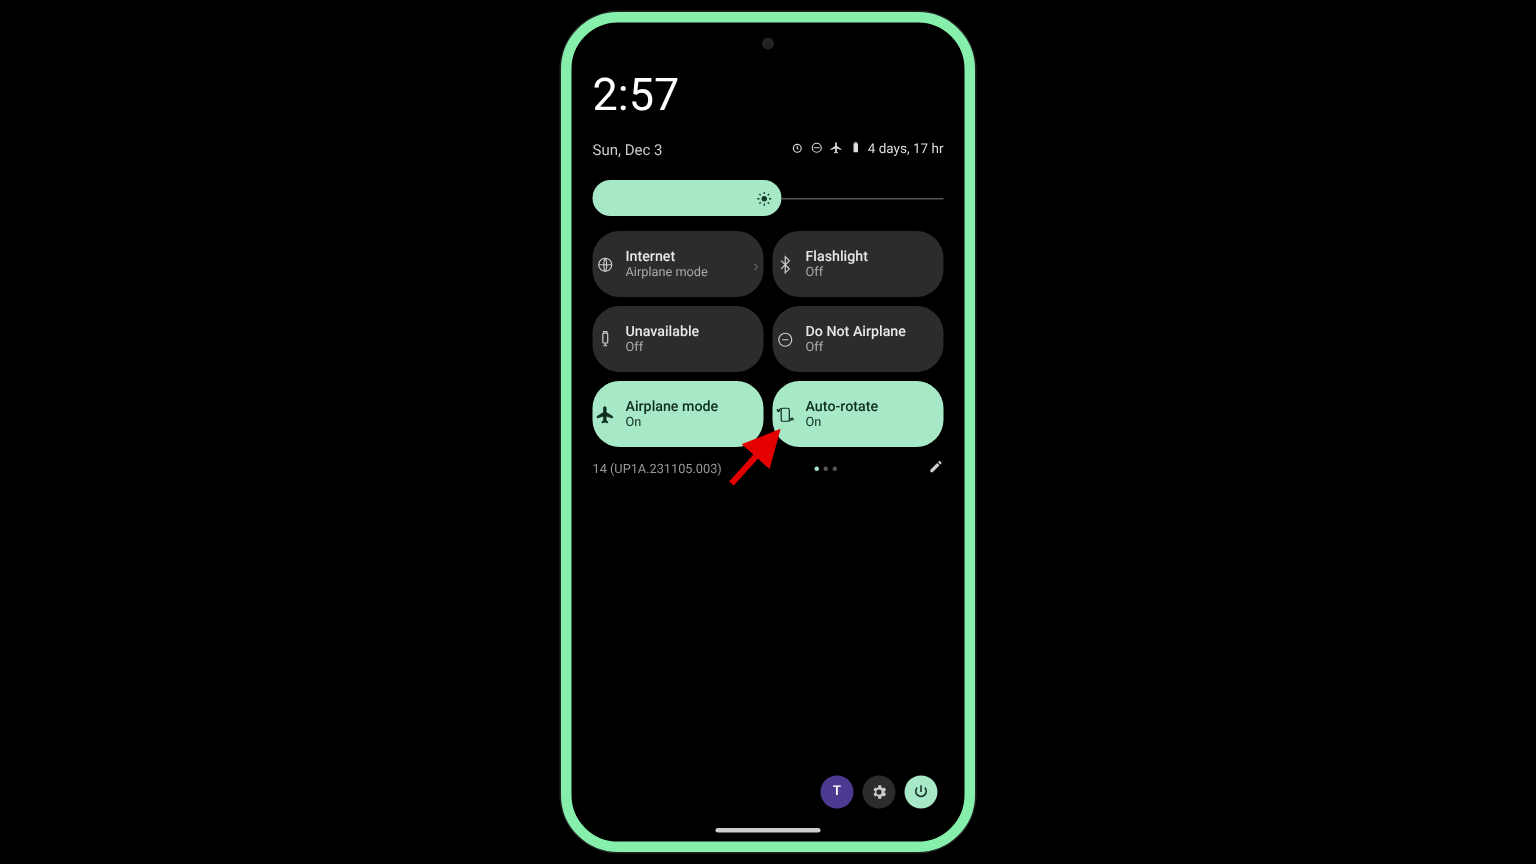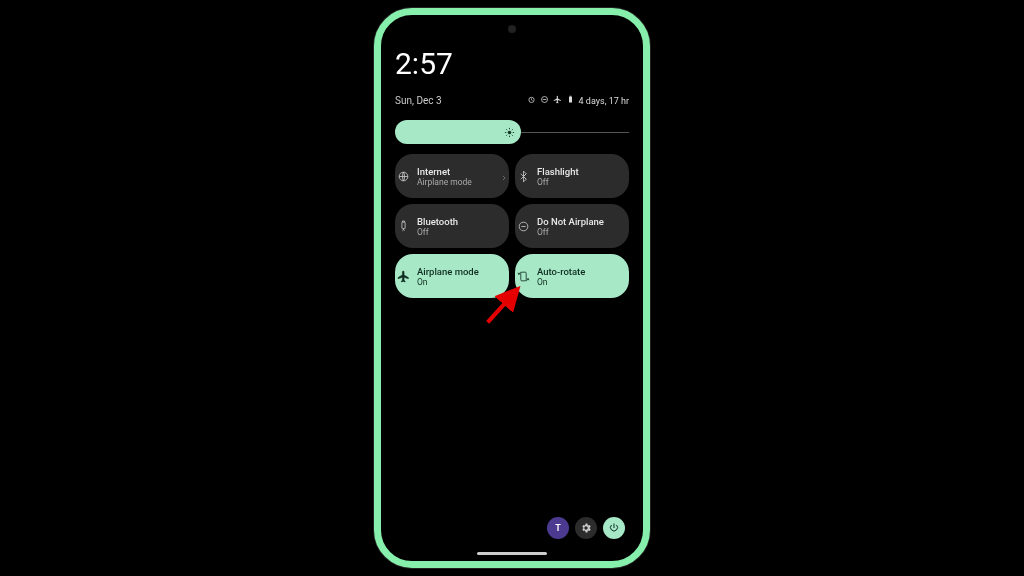--- a/index.html
+++ b/index.html
@@ -209,21 +209,21 @@
           </div>
         </div>
         <div class="tile">
           <span class="t-icon" style="color:#ccc">
             <svg viewBox="0 0 24 24">
               <rect x="9" y="4" width="6" height="12" rx="1" fill="none" stroke="currentColor" stroke-width="1.5"></rect>
               <path d="M10 4V2h4v2M12 16v2M10 20l2-2 2 2" stroke="currentColor" stroke-width="1.5" fill="none"></path>
             </svg>
           </span>
           <div class="t-text">
-            <div class="t-title">Bluetooth</div>
+            <div class="t-title">Unavailable</div>
             <div class="t-sub">Off</div>
           </div>
         </div>
         <div class="tile">
           <span class="t-icon" style="color:#ccc">
             <svg viewBox="0 0 24 24">
               <circle cx="12" cy="12" r="8" fill="none" stroke="currentColor" stroke-width="1.5"></circle>
               <path d="M8 12h8" stroke="currentColor" stroke-width="1.5"></path>
             </svg>
           </span>
@@ -251,20 +251,31 @@
               <path d="M3 8l-1-3M3 8l3-1M21 16l1 3M21 16l-3 1" stroke="currentColor" stroke-width="1.5"></path>
             </svg>
           </span>
           <div class="t-text">
             <div class="t-title">Auto-rotate</div>
             <div class="t-sub">On</div>
           </div>
         </div>
       </div>
 
+    <div class="footer-row">
+      <span>14 (UP1A.231105.003)</span>
+      <div class="dots" id="dots">
+          <span class="dot active"></span>
+          <span class="dot"></span>
+          <span class="dot"></span>
+        </div>
+      <span class="edit-icon"><svg viewBox="0 0 24 24">
+            <path d="M3 17.25V21h3.75l11-11-3.75-3.75-11 11zM20.7 7a1 1 0 0 0 0-1.4l-2.3-2.3a1 1 0 0 0-1.4 0l-1.8 1.8 3.75 3.75L20.7 7z"></path>
+          </svg></span>
+    </div>
 
     <div class="bottom-actions">
       <div class="act-btn act-user">T</div>
       <div class="act-btn act-settings">
           <svg viewBox="0 0 24 24">
             <path d="M19.4 13a7.5 7.5 0 0 0 0-2l2-1.6-2-3.4-2.4.9a7.6 7.6 0 0 0-1.7-1L15 3h-4l-.3 2.9a7.6 7.6 0 0 0-1.7 1l-2.4-.9-2 3.4L6.6 11a7.5 7.5 0 0 0 0 2l-2 1.6 2 3.4 2.4-.9c.5.4 1.1.8 1.7 1L11 21h4l.3-2.9c.6-.2 1.2-.6 1.7-1l2.4.9 2-3.4L19.4 13zM12 15.5A3.5 3.5 0 1 1 15.5 12 3.5 3.5 0 0 1 12 15.5z"></path>
           </svg>
         </div>
       <div class="act-btn act-power">
           <svg viewBox="0 0 24 24">

